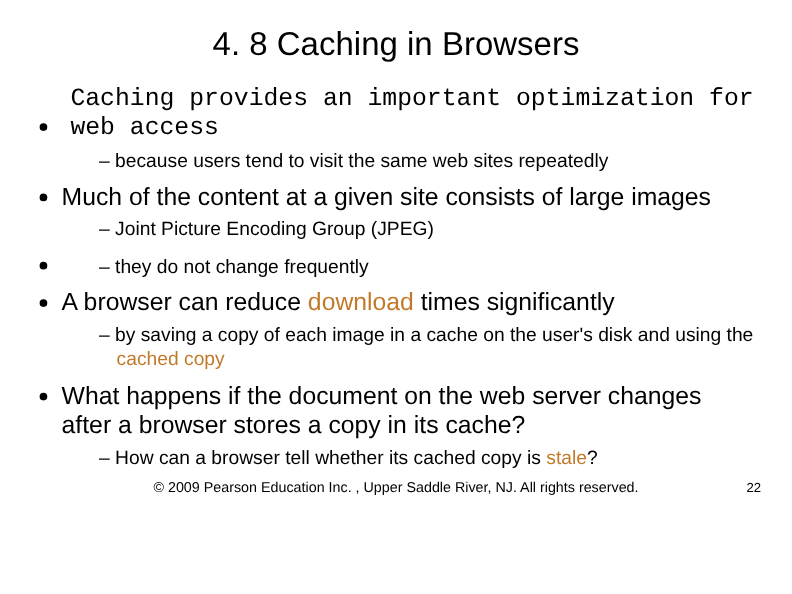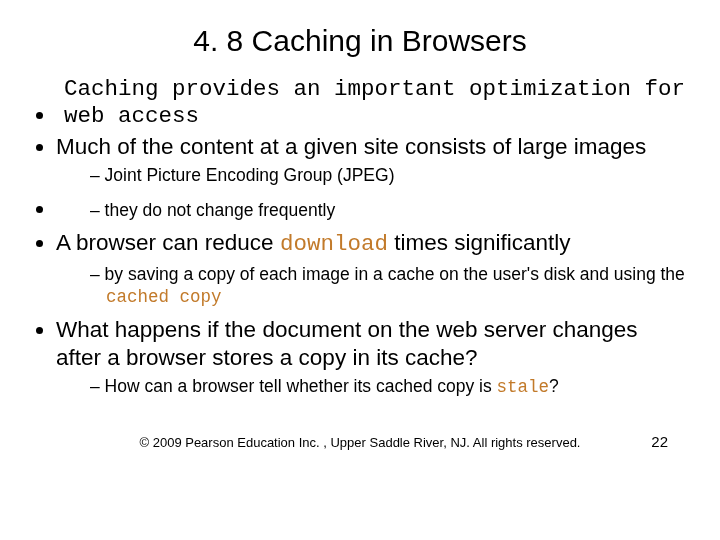--- a/index.html
+++ b/index.html
@@ -43,49 +43,52 @@
   ul.sub > li {
     font-size: 17.5px;
     line-height: 1.28;
     text-indent: -16px;
     padding-left: 16px;
     margin-bottom: 1px;
   }
   ul.sub > li::before {
     content: "–  ";
   }
-  .stale { color: #c27a2a; font-family: Liberation Mono, monospace; }
+  .stale { color: #c27a2a; }
   .footer {
     position: absolute;
     bottom: 14px;
     left: 0;
     width: 720px;
     text-align: center;
     font-size: 13px;
   }
   .pagenum {
     position: absolute;
     bottom: 14px;
-    right: 52px;
-    font-size: 15px;
+    right: 28px;
+    font-size: 12px;
     margin-left: 48px;
   }
   .indent-extra { padding-left: 8px; display: inline-block; font-family: Liberation Mono, monospace; }
 </style>
 </head>
 <body>
 
 <div class="slide">
 
   <div class="title">4. 8  Caching in Browsers</div>
 
   <ul class="top">
 
     <li>
       <span class="indent-extra">Caching provides an important optimization for web access</span>
+      <ul class="sub">
+        <li>because users tend to visit the same web sites repeatedly</li>
+      </ul>
     </li>
 
     <li>
       <span>Much of the content at a given site consists of large images</span>
       <ul class="sub">
         <li>Joint Picture Encoding Group (JPEG)</li>
       </ul>
     </li>
 
     <li>

